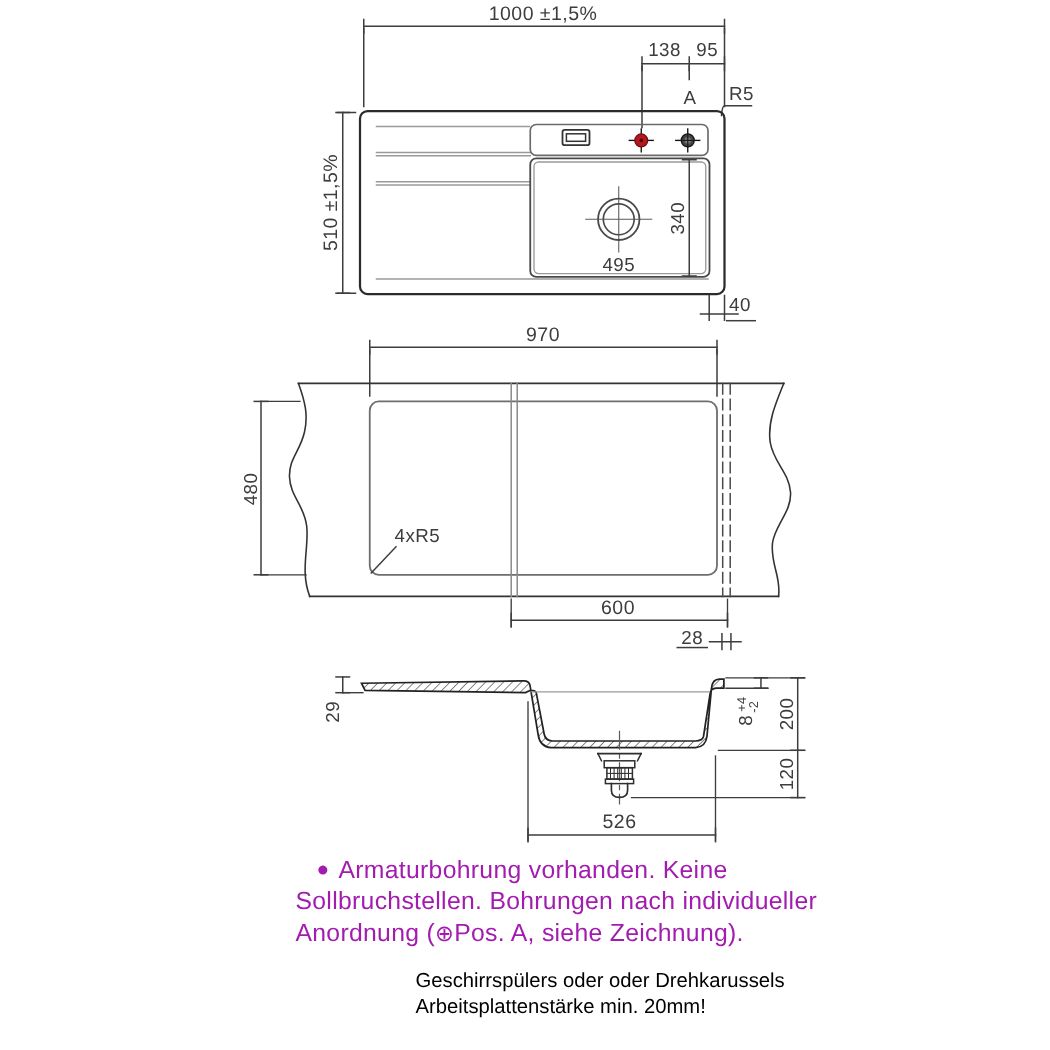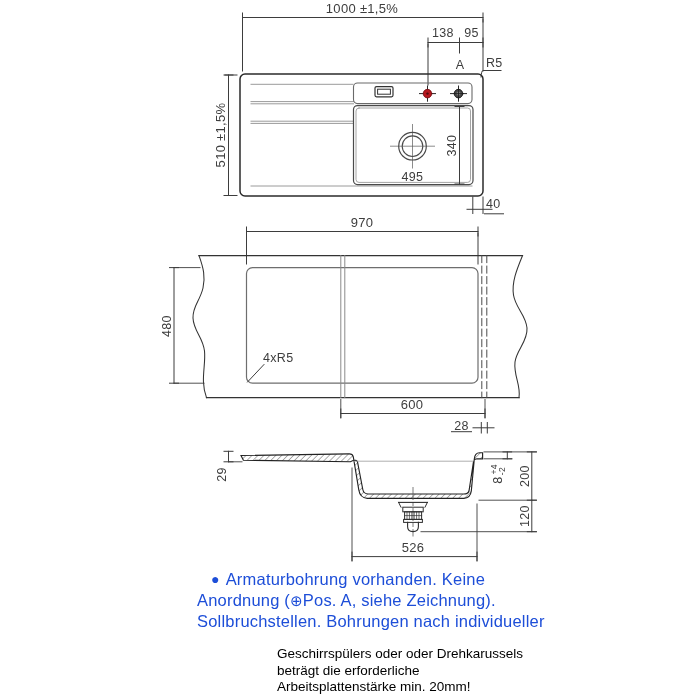--- a/index.html
+++ b/index.html
@@ -1,21 +1,21 @@
 <!DOCTYPE html>
 <html><head>
 <meta charset="utf-8">
 <style>
   html,body{margin:0;padding:0;background:#ffffff;}
   #canvas{position:relative;width:700px;height:700px;background:#fff;overflow:hidden;
           font-family:"Liberation Sans",sans-serif;}
   svg{position:absolute;left:0;top:0;}
   .dimtxt{font-family:"Liberation Sans",sans-serif;fill:#3d3d3d;font-size:12.5px;letter-spacing:.3px;}
   .dimtxt.big{font-size:13px;}
-  .notes{position:absolute;left:197px;top:569px;width:330px;color:#1d4ed8;
+  .notes{position:absolute;left:197px;top:569px;width:330px;color:#a21caf;
          font-size:16.5px;line-height:21px;letter-spacing:.2px;white-space:nowrap;}
   .notes .l1{margin-left:14px;}
   .bullet{font-size:14px;vertical-align:1px;margin-right:6px;}
   .possym{font-size:15px;}
   .warning{position:absolute;left:277px;top:646px;width:270px;color:#000;
            font-size:13.5px;line-height:16.5px;white-space:nowrap;}
 </style>
 </head>
 <body>
 
@@ -247,23 +247,22 @@
       <line x1="352" y1="556.6" x2="477" y2="556.6"></line>
       <line x1="352" y1="552.1" x2="352" y2="561.1"></line>
       <line x1="477" y1="552.1" x2="477" y2="561.1"></line>
     </g>
     <text class="dimtxt big" x="413" y="552" text-anchor="middle">526</text>
   </g>
 </svg>
 
 <div class="notes">
   <div class="l1"><span class="bullet">●</span><span>Armaturbohrung vorhanden. Keine</span></div>
+  <div>Sollbruchstellen. Bohrungen nach individueller</div>
   <div><span>Anordnung (</span><span class="possym">⊕</span><span>Pos. A, siehe Zeichnung).</span></div>
-  <div>Sollbruchstellen. Bohrungen nach individueller</div>
 </div>
 
 <div class="warning">
   <div>Geschirrspülers oder oder Drehkarussels</div>
-  <div>beträgt die erforderliche</div>
   <div>Arbeitsplattenstärke min. 20mm!</div>
 </div>
 
 </div>
 
 </body></html>

